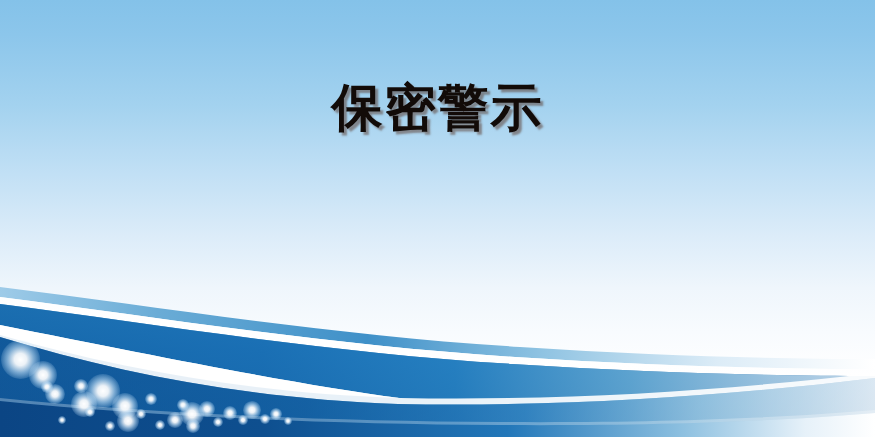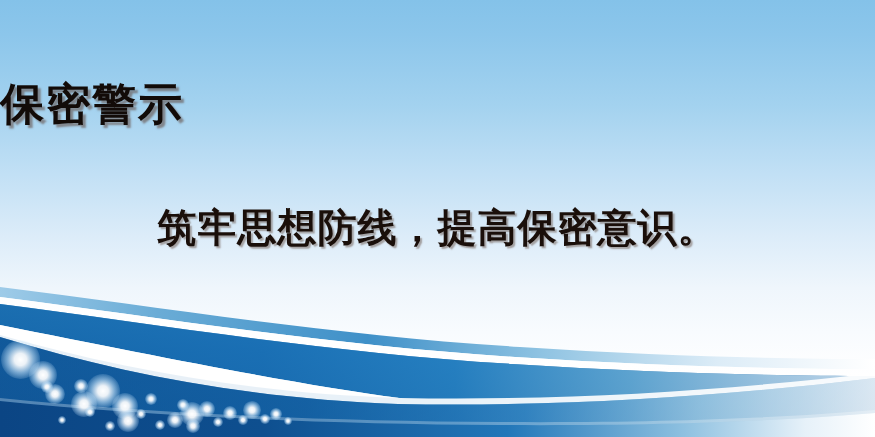--- a/index.html
+++ b/index.html
@@ -31,22 +31,22 @@
     left: 0; top: 0;
     width: 100%;
     height: 100%;
     z-index: 5;
   }
   .title {
     position: absolute;
     top: 82px;
     left: 0;
     width: 100%;
-    text-align: left;
-    font-size: 44px;
+    text-align: center;
+    font-size: 51px;
     line-height: 1.0;
     font-weight: bold;
     letter-spacing: 2px;
     color: #120b08;
     text-shadow: 3px 3px 2px rgba(92,66,54,0.55);
     white-space: nowrap;
   }
   .subtitle {
     position: absolute;
     top: 208px;
@@ -195,16 +195,15 @@
       <div class="sparkle" style="width: 17.68px; height: 17.68px; left: 243.16px; top: 124.16px;"></div>
       <div class="sparkle" style="width: 9.36px; height: 9.36px; left: 260.32px; top: 137.32px;"></div>
       <div class="sparkle" style="width: 11.44px; height: 11.44px; left: 270.28px; top: 131.28px;"></div>
       <div class="sparkle" style="width: 8.32px; height: 8.32px; left: 283.84px; top: 139.84px;"></div>
       <div class="sparkle" style="width: 8.32px; height: 8.32px; left: 57.84px; top: 138.84px;"></div>
       <div class="sparkle" style="width: 9.36px; height: 9.36px; left: 105.32px; top: 144.32px;"></div>
     </div>
 
   <div class="text-layer">
     <div class="title">保密警示</div>
-    <div class="subtitle">筑牢思想防线，提高保密意识。</div>
   </div>
 
 </div>
 
 </body></html>

